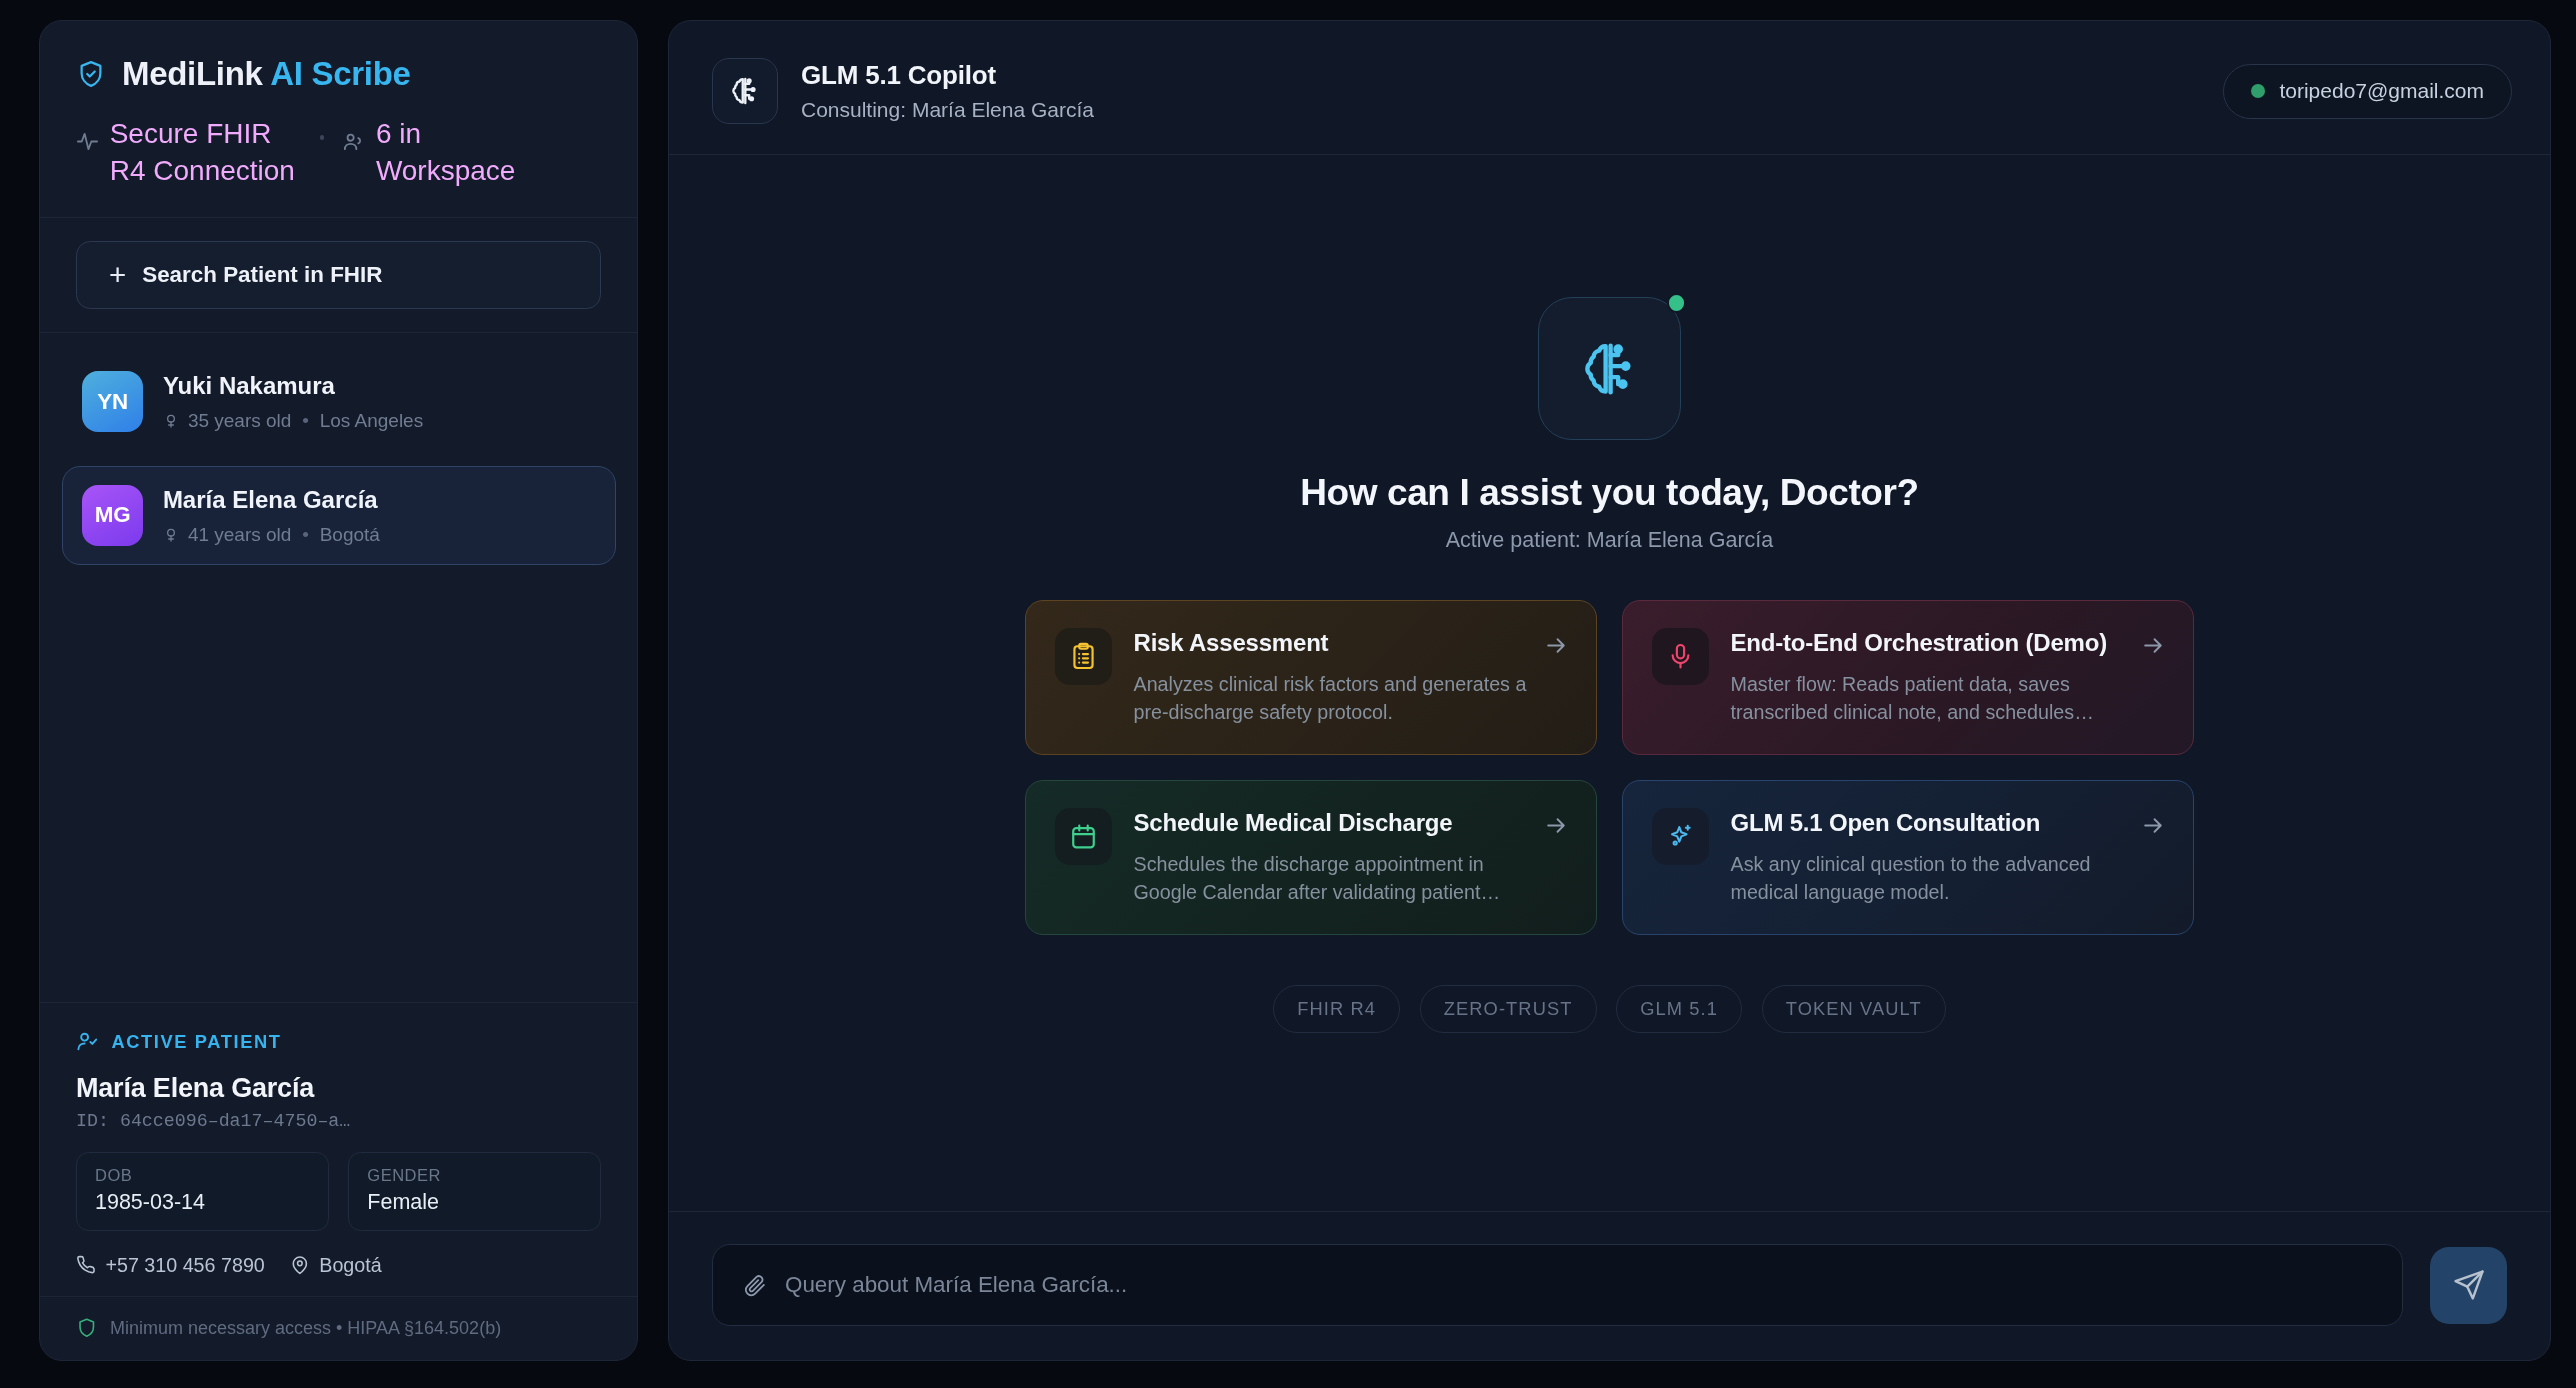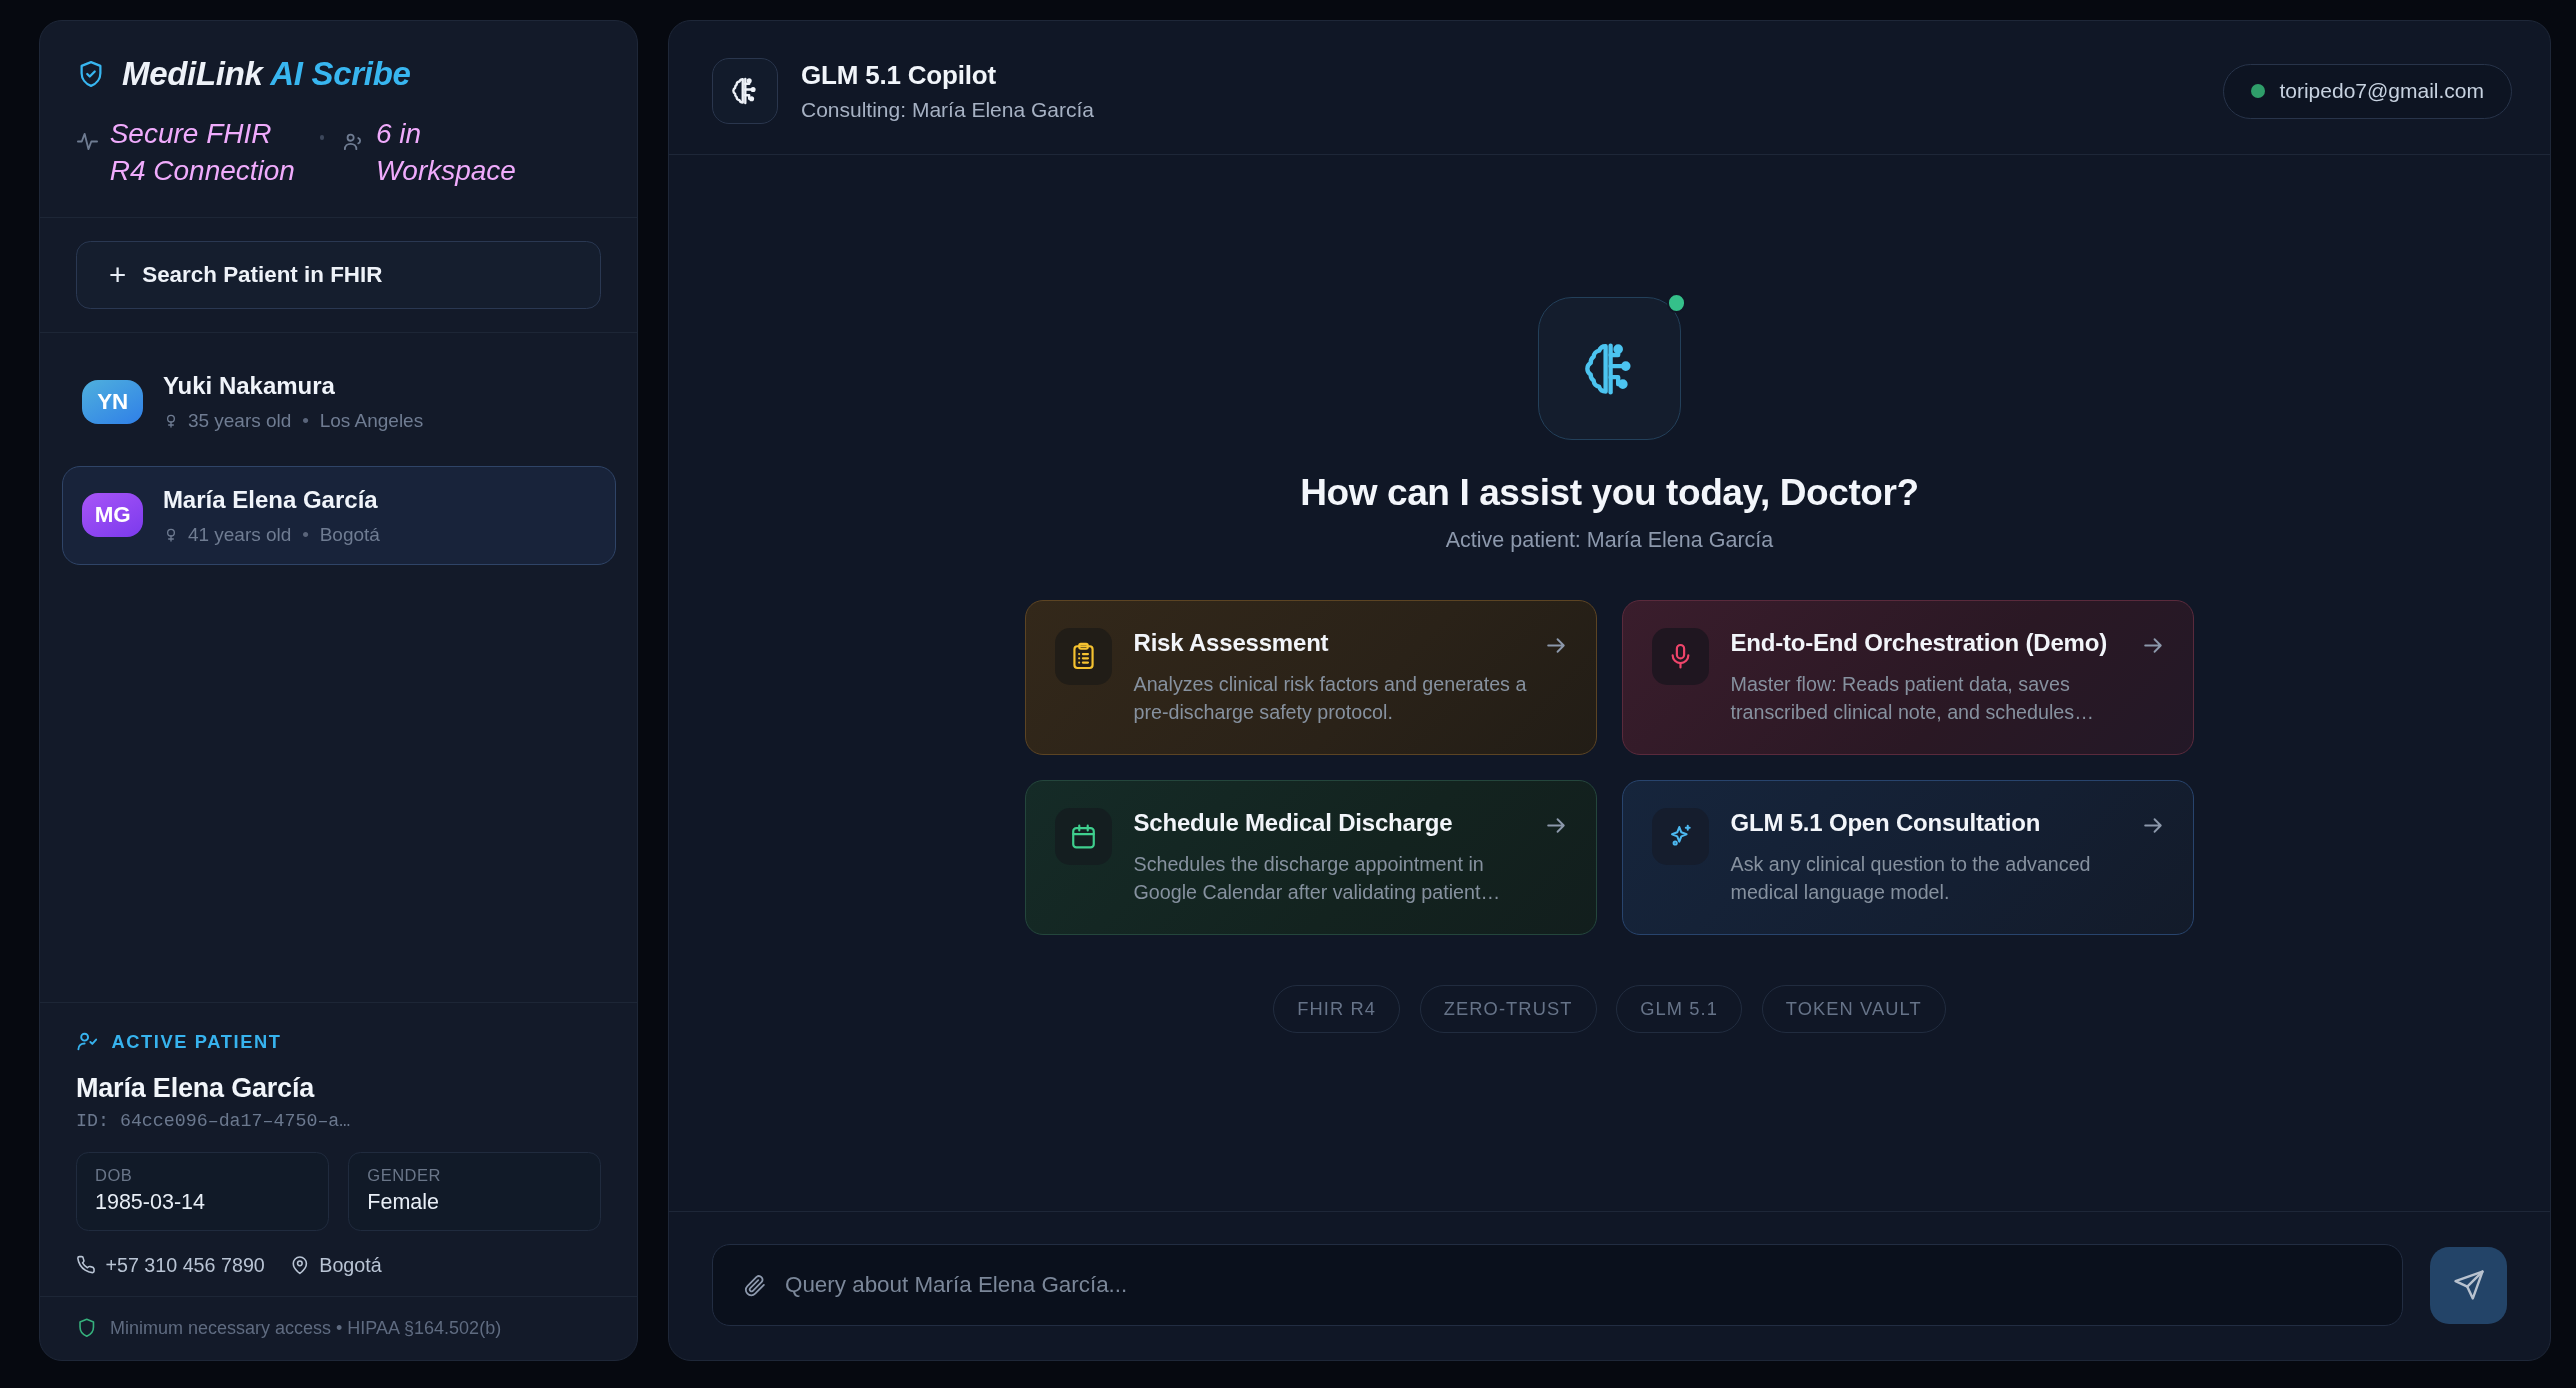--- a/index.html
+++ b/index.html
@@ -19,21 +19,21 @@
   
   .sidebar {
     width: 599px;
     background: #131a29;
     border: 0.9px solid #1e2738;
     border-radius: 23px;
     display: flex;
     flex-direction: column;
     overflow: hidden;
   }
-  .sb-head { padding: 34px 36px 27px 36px; border-bottom: 0.9px solid #1d2636; font-style: italic; }
+  .sb-head { padding: 34px 36px 27px 36px; border-bottom: 0.9px solid #1d2636; }
   .brand { display: flex; align-items: center; gap: 16px; }
   .brand-title { font-size: 33px; font-weight: 700; color: #eef2f8; letter-spacing: -0.3px; white-space: nowrap; }
   .brand-title .accent { color: #38b6f0; }
   .sb-meta { display: flex; align-items: flex-start; gap: 18px; margin-top: 23px; }
   .sb-meta-item { display: flex; align-items: flex-start; gap: 10.7px; }
   .sb-meta-text { font-size: 28px; color: #f0abfc; line-height: 1.32; max-width: 192px; }
   .sb-meta-dot { width: 4.5px; height: 4.5px; border-radius: 50%; background: #3c465a; margin-top: 19.7px; }
 
   .sb-search-wrap { padding: 23px 36px 23px 36px; border-bottom: 0.9px solid #1d2636; }
   .sb-search {
@@ -53,21 +53,21 @@
   .pt-row {
     display: flex; align-items: center; gap: 19.7px;
     padding: 18px 19.7px;
     border-radius: 18px;
     border: 0.9px solid transparent;
     cursor: pointer;
     margin-bottom: 14.3px;
   }
   .pt-row.selected { background: #18233a; border-color: #2f4467; }
   .avatar {
-    width: 61px; height: 44px; border-radius: 16px;
+    width: 61px; height: 61px; border-radius: 16px;
     display: flex; align-items: center; justify-content: center;
     font-size: 22.4px; font-weight: 700; color: #ffffff; flex: 0 0 auto;
   }
   .av-yn { background: linear-gradient(150deg, #4fb0dd 0%, #2f7fe8 100%); }
   .av-mg { background: linear-gradient(150deg, #a855f7 0%, #7b3aed 100%); }
   .pt-name { font-size: 24px; font-weight: 700; color: #f0f4fa; line-height: 1.25; }
   .pt-sub { display: flex; align-items: center; gap: 9px; margin-top: 9px; font-size: 19px; color: #6f7c92; }
   .pt-sub .sep { color: #59647a; margin: 0 1.8px; }
 
   .sb-spacer { flex: 1 1 auto; }

